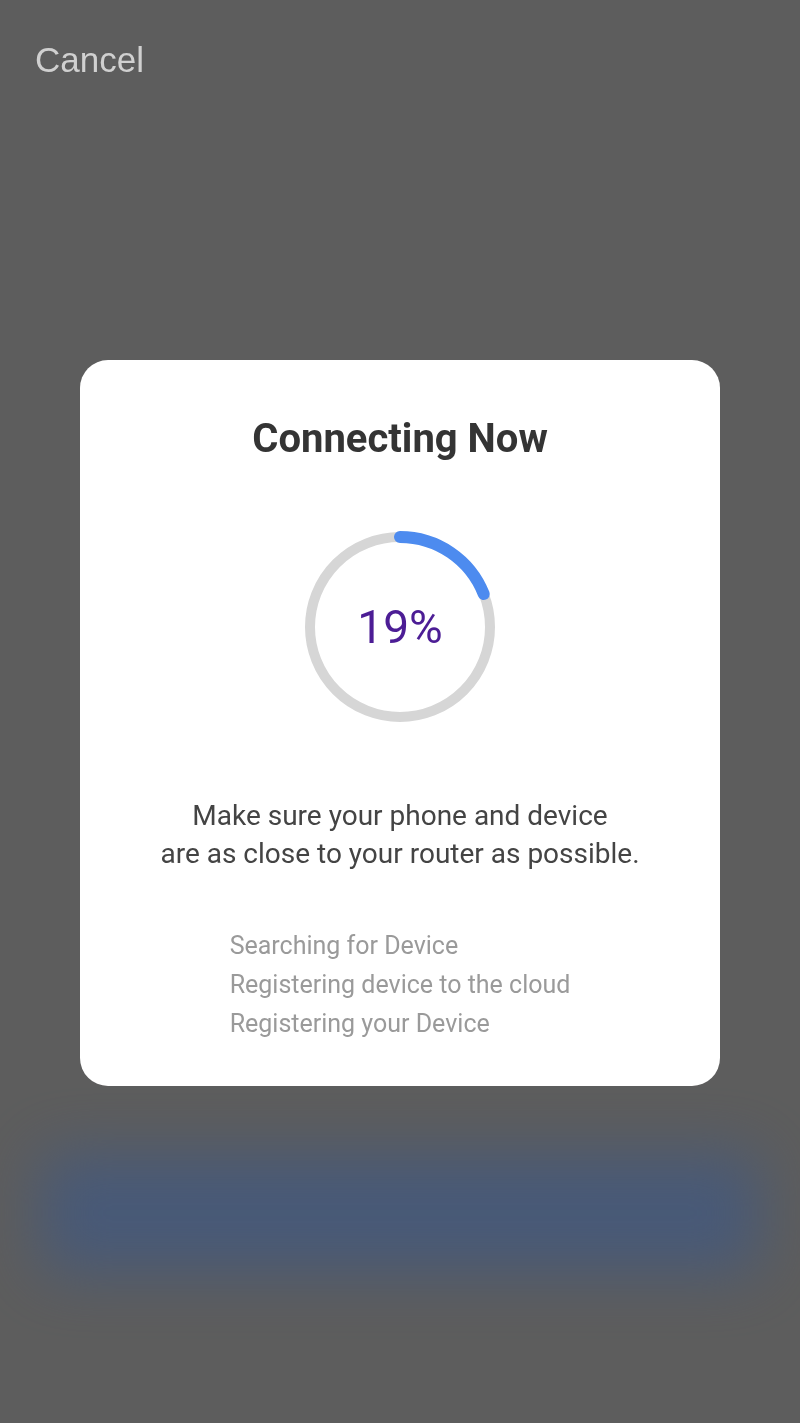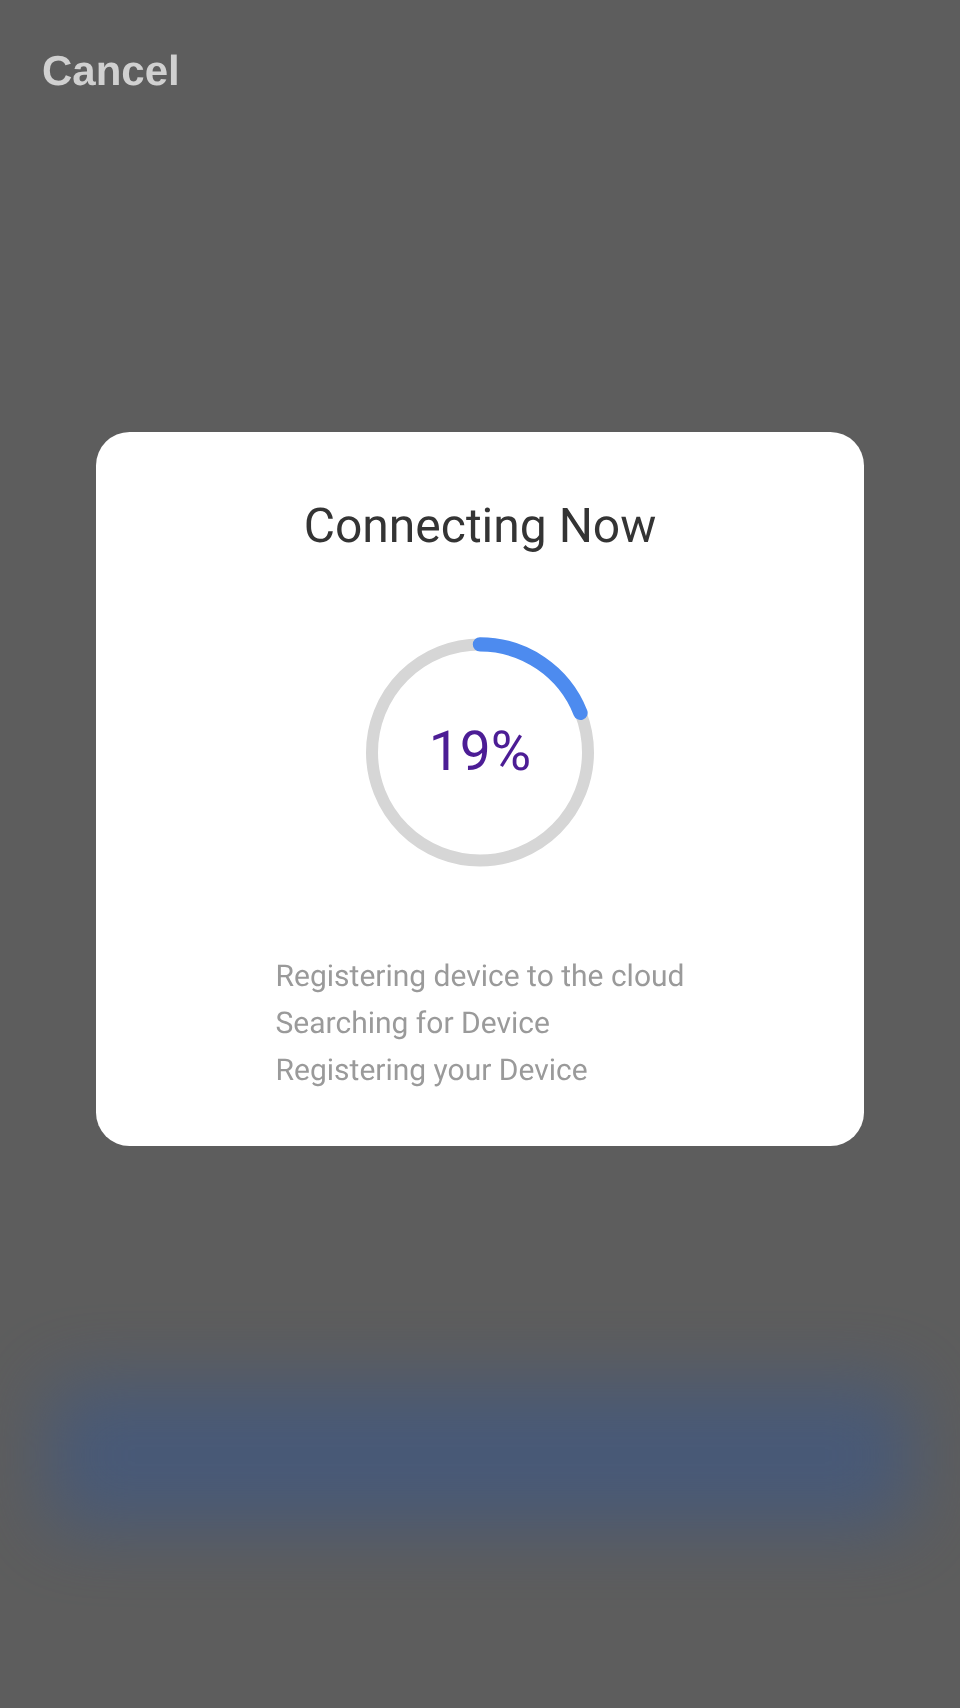--- a/index.html
+++ b/index.html
@@ -14,21 +14,21 @@
       font-family: -apple-system, BlinkMacSystemFont, "Segoe UI", Roboto, Helvetica, Arial, sans-serif;
       position: relative;
       overflow: hidden;
     }
     .cancel-button {
       position: absolute;
       top: 40px;
       left: 35px;
       color: #d0d0d0;
       font-size: 35px;
-      font-weight: 700;
+      font-weight: 400;
       background: none;
       border: none;
       cursor: pointer;
     }
     .blurred-button-bg {
       position: absolute;
       bottom: 150px;
       left: 40px;
       right: 40px;
       height: 120px;
@@ -45,21 +45,21 @@
       background: #ffffff;
       border-radius: 28px;
       padding: 55px 40px 45px 40px;
       display: flex;
       flex-direction: column;
       align-items: center;
     }
     .modal-title {
       color: #343434;
       font-size: 40px;
-      font-weight: 400;
+      font-weight: 700;
       margin-bottom: 65px;
       text-align: center;
     }
     .progress-ring-container {
       position: relative;
       width: 200px;
       height: 200px;
       margin-bottom: 70px;
       display: flex;
       align-items: center;
@@ -120,19 +120,23 @@
   <h1 class="modal-title">Connecting Now</h1>
 
   <div class="progress-ring-container">
     <svg class="progress-ring" width="200" height="200">
       <circle class="progress-ring-bg" cx="100" cy="100" r="90"></circle>
       <circle class="progress-ring-fill" cx="100" cy="100" r="90" id="progress-arc" stroke-dasharray="565.4866776461628" stroke-dashoffset="458.0442088933919"></circle>
     </svg>
     <span class="progress-text">19%</span>
   </div>
 
+  <p class="instruction-text">
+    <span>Make sure your phone and device</span><br>
+    <span>are as close to your router as possible.</span>
+  </p>
 
   <div class="status-list">
+    <span class="status-item">Searching for Device</span>
     <span class="status-item">Registering device to the cloud</span>
-    <span class="status-item">Searching for Device</span>
     <span class="status-item">Registering your Device</span>
   </div>
 </div>
 
 </body></html>

